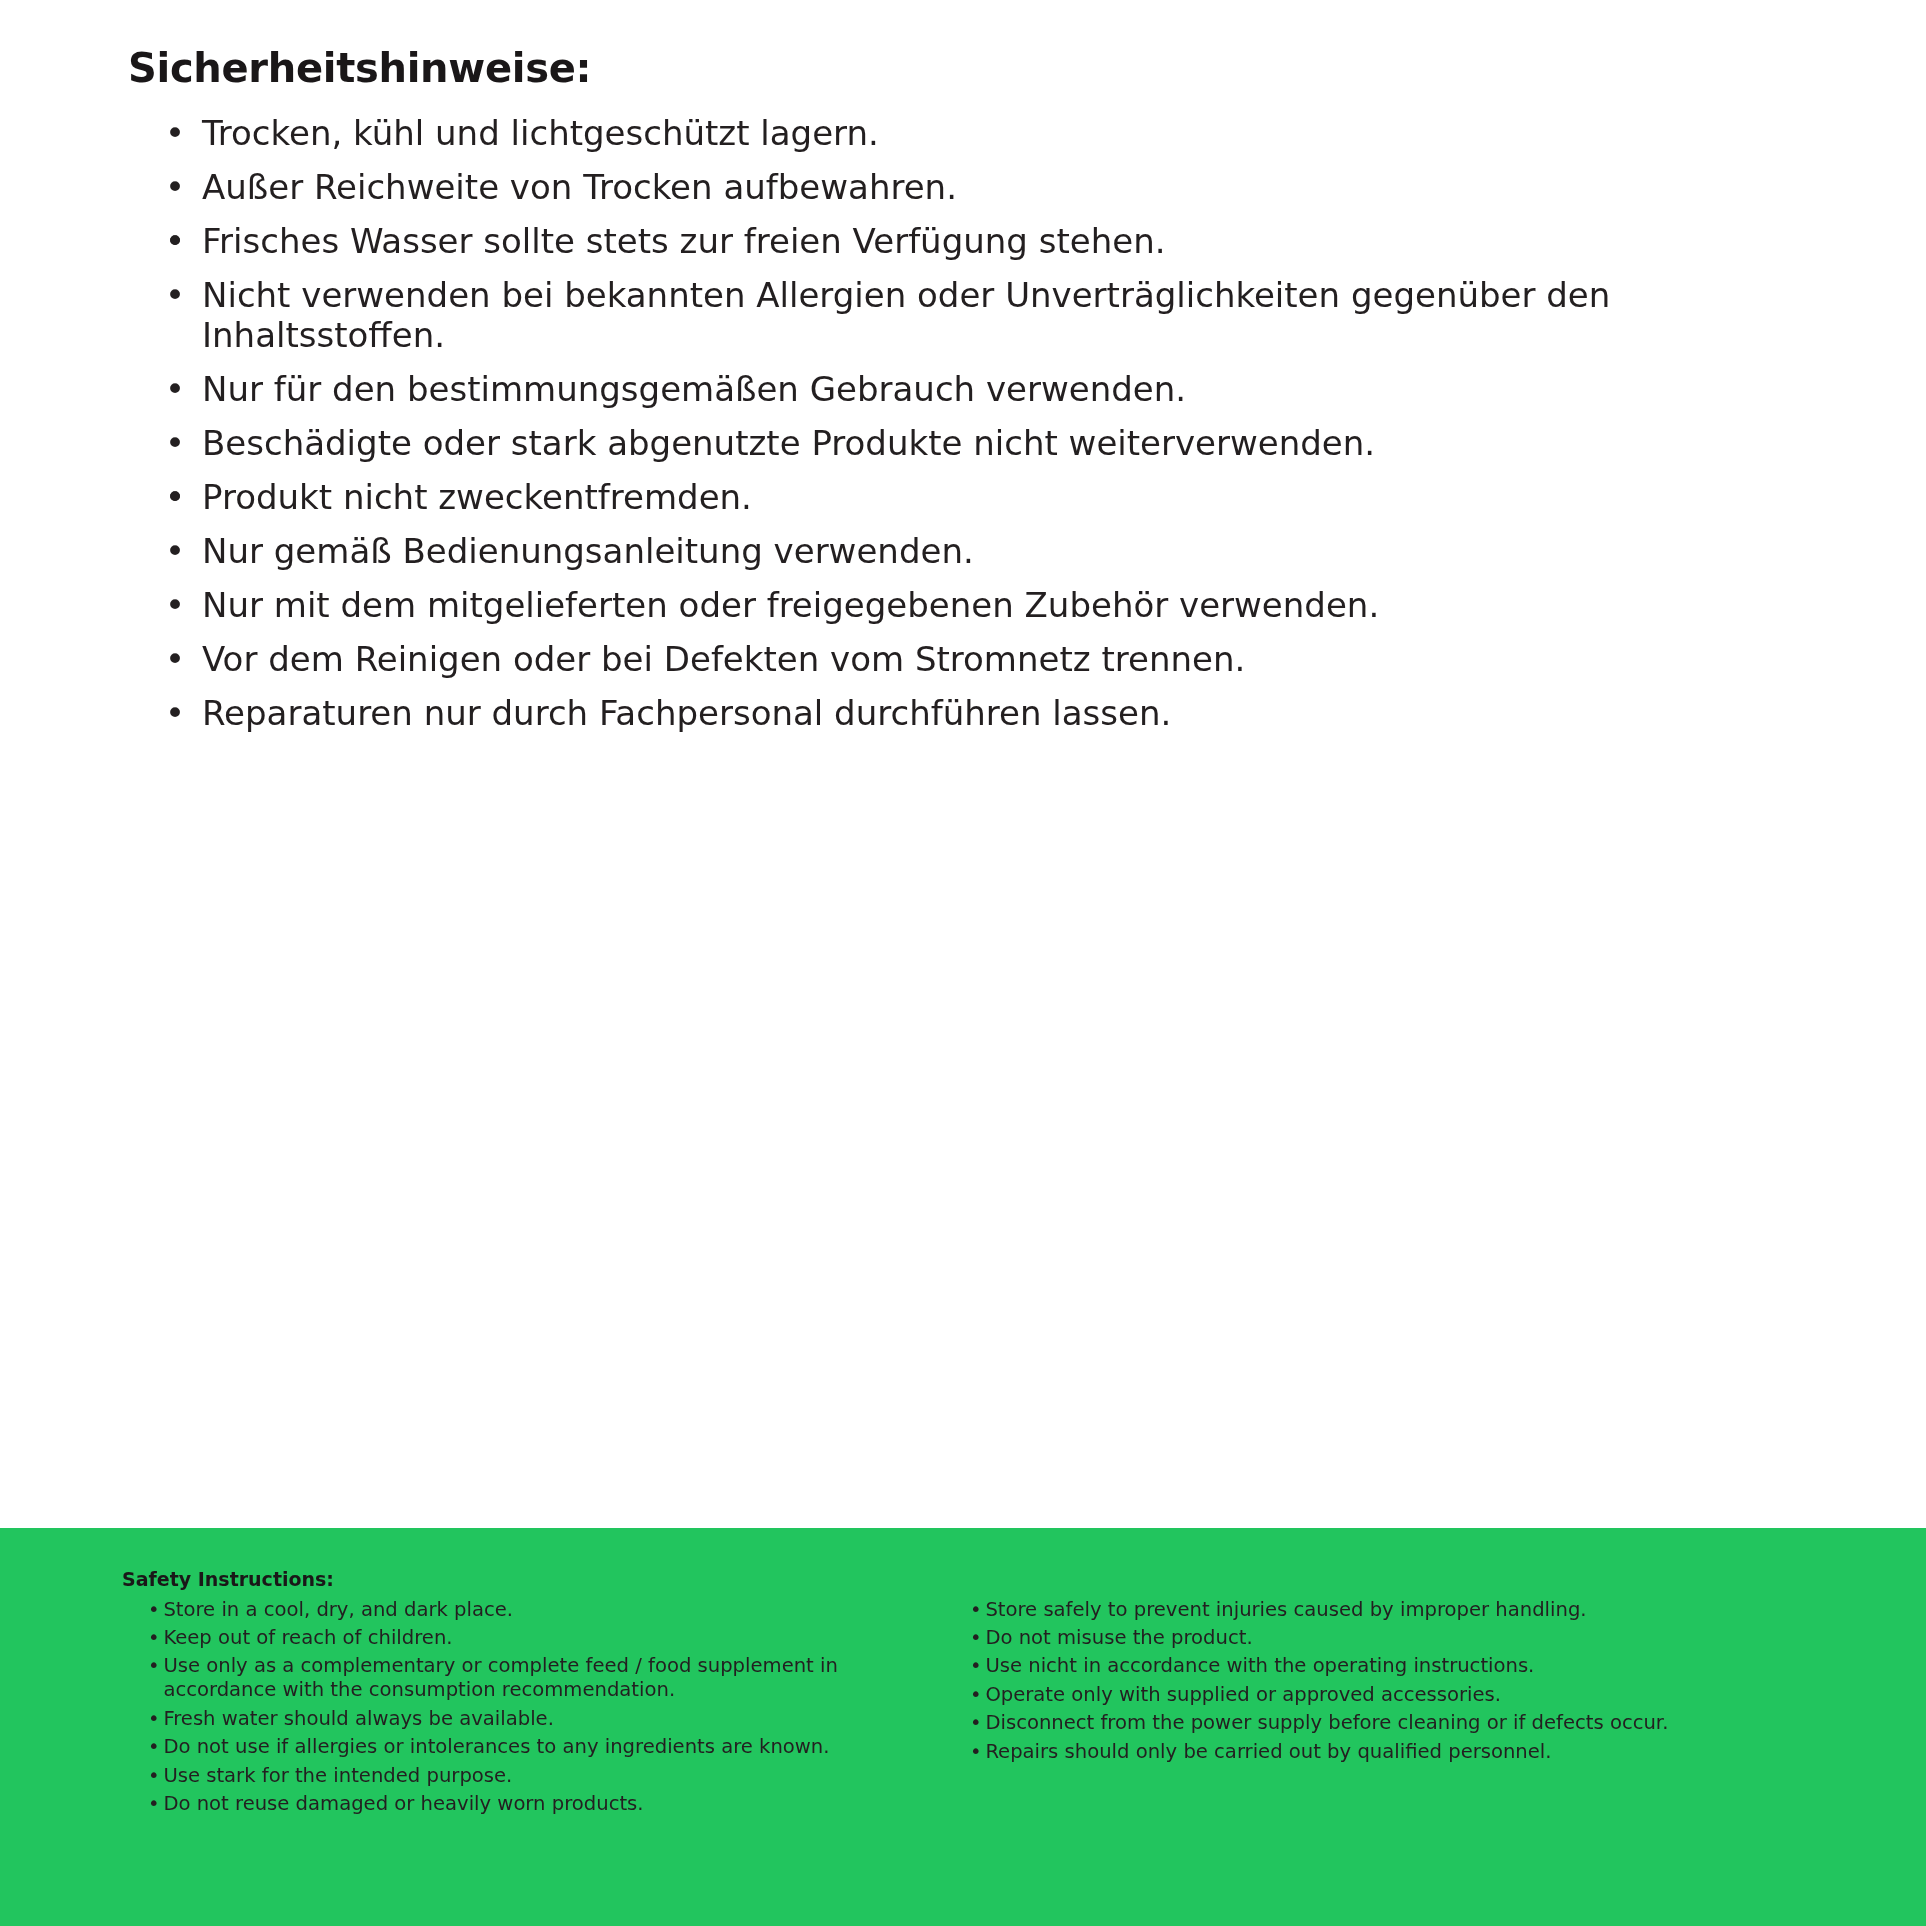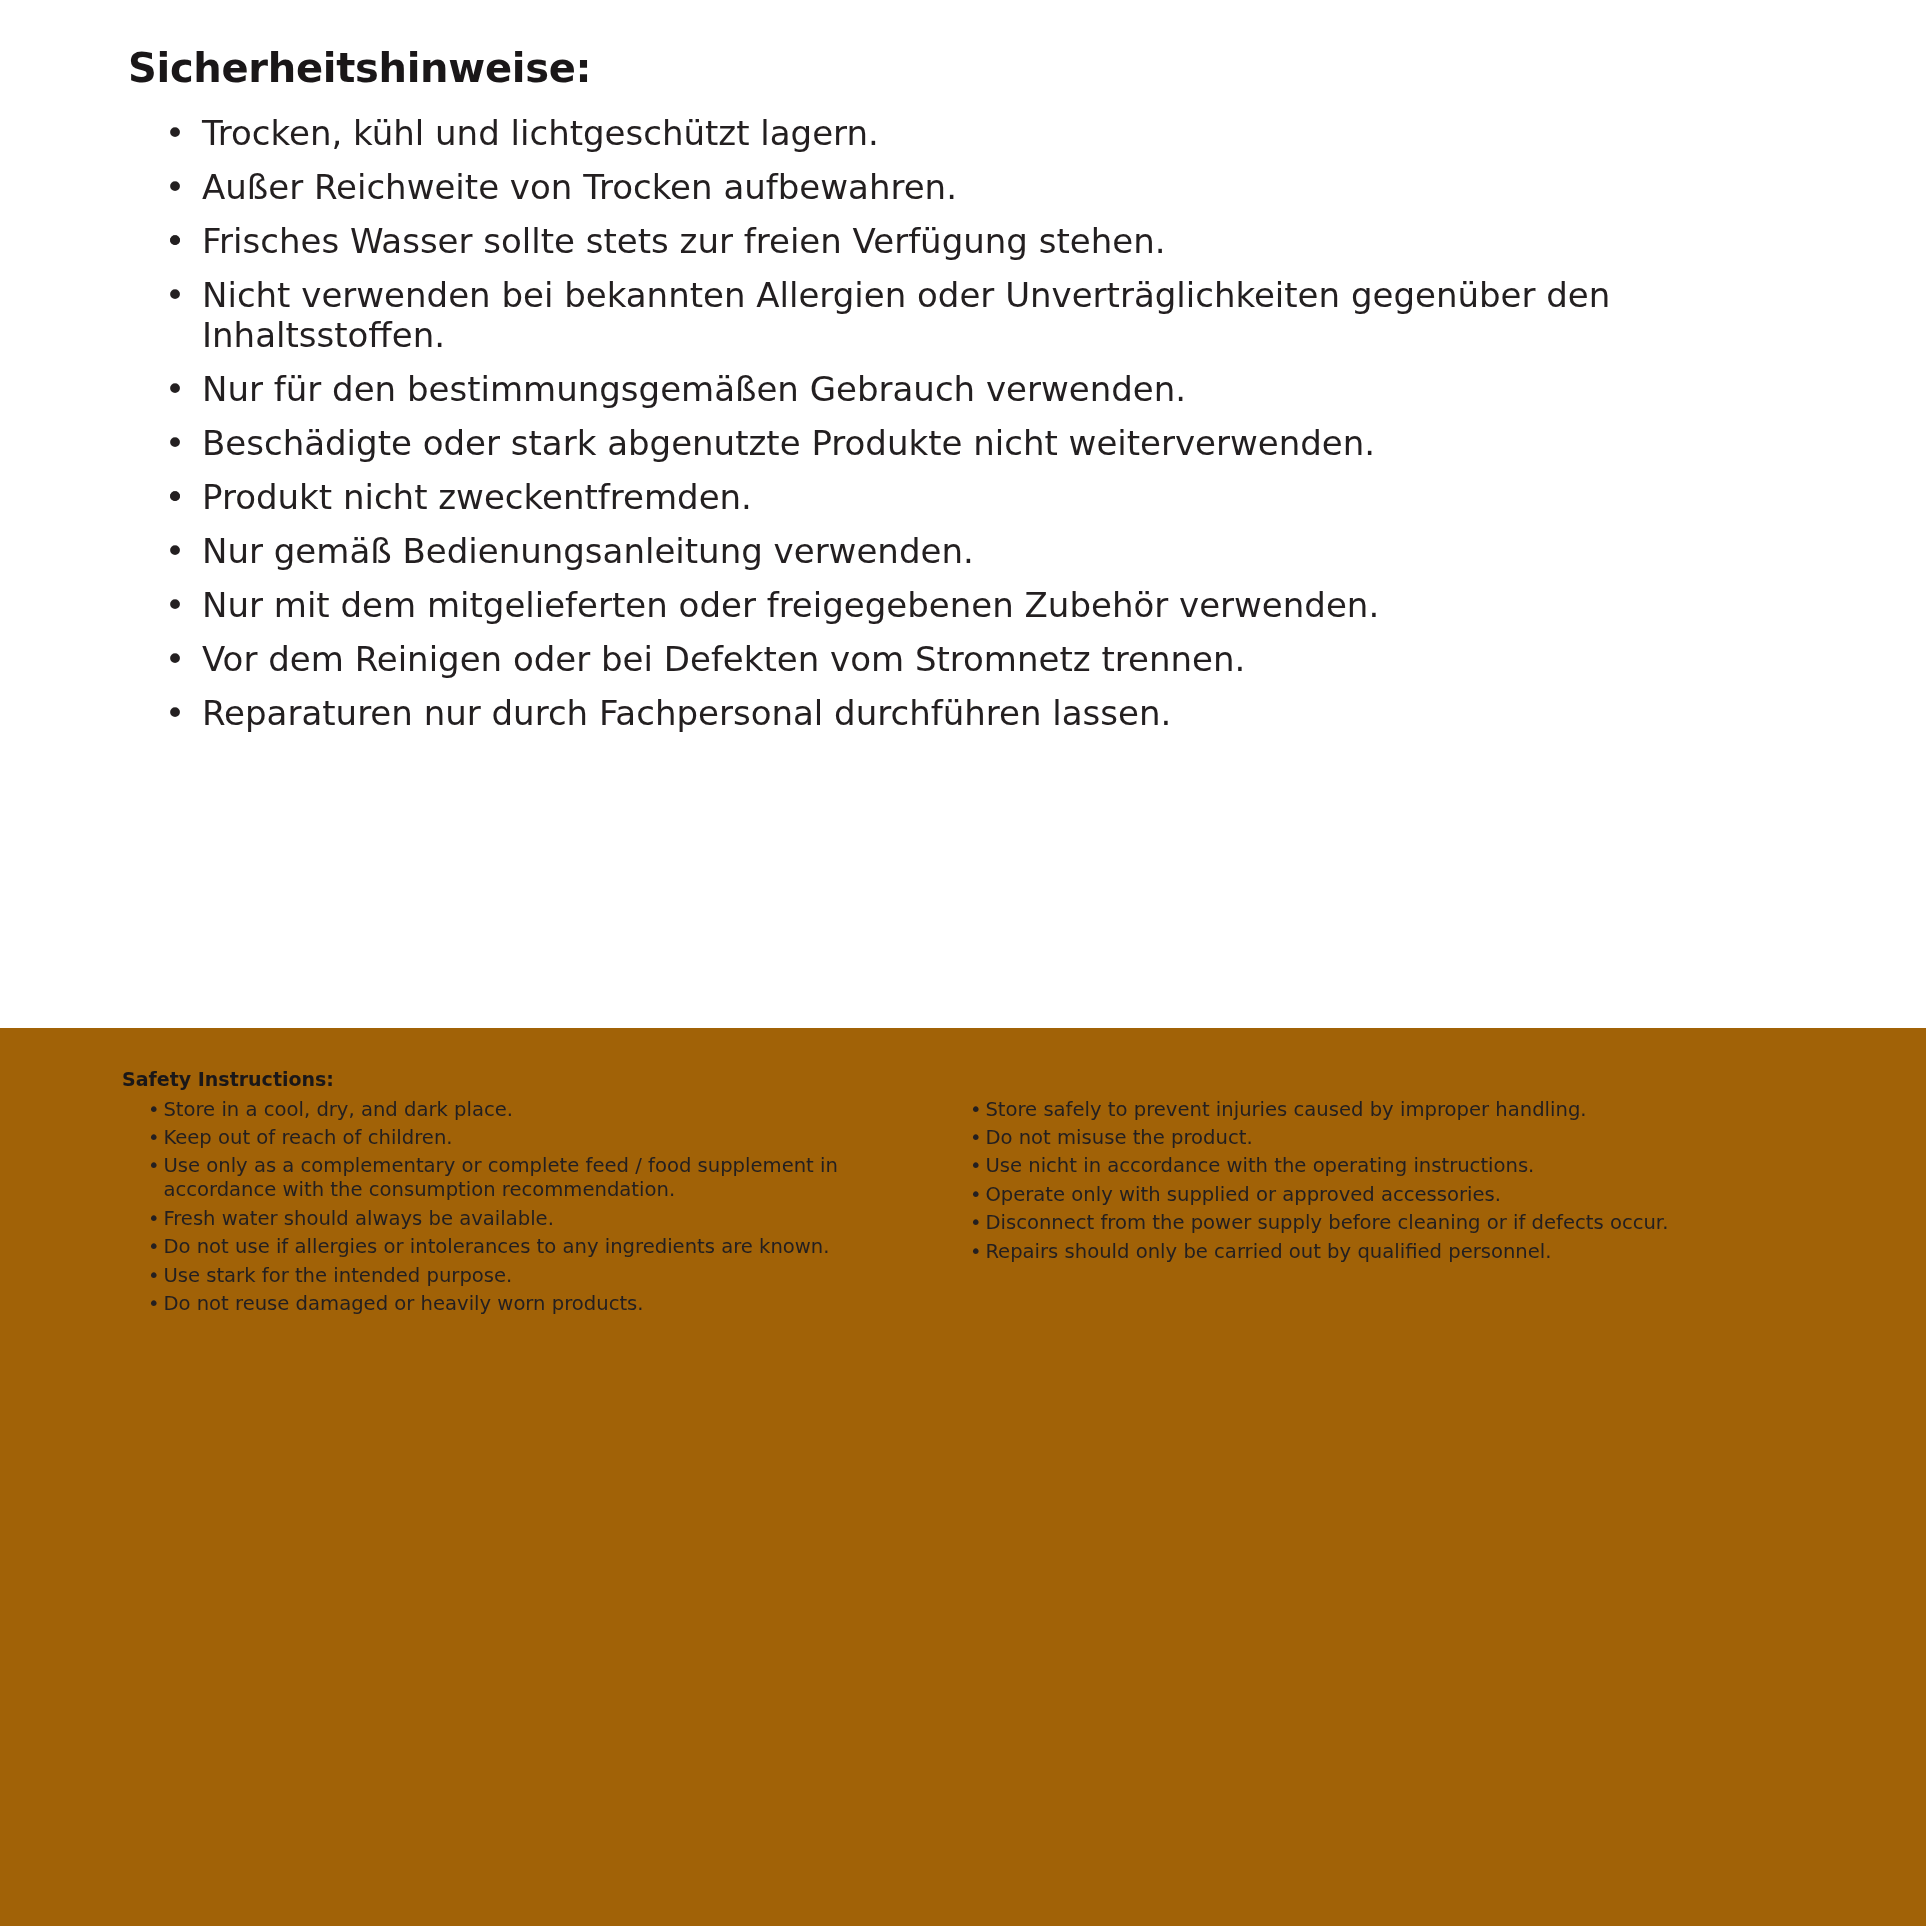--- a/index.html
+++ b/index.html
@@ -20,21 +20,21 @@
     height: 1926px;
     display: flex;
     flex-direction: column;
     box-sizing: border-box;
   }
 
   
   .de-section {
     padding: 45px 77px 0 128px;
     box-sizing: border-box;
-    height: 1028px;
+    height: 1528px;
   }
   .de-title {
     font-size: 40px;
     font-weight: bold;
     letter-spacing: -0.3px;
     margin: 0 0 22px 0;
     color: #1a1718;
   }
   .de-list {
     list-style: none;
@@ -52,21 +52,21 @@
   .de-list li .bullet {
     position: absolute;
     left: 0;
     top: 0;
     font-size: 34px;
     line-height: 1.19;
   }
 
   
   .en-section {
-    background: #a16207;
+    background: #22c55e;
     flex: 1;
     padding: 40px 96px 26px 122px;
     box-sizing: border-box;
   }
   .en-title {
     font-size: 19px;
     font-weight: bold;
     margin: 0 0 7.7px 0;
     color: #1a1718;
   }

